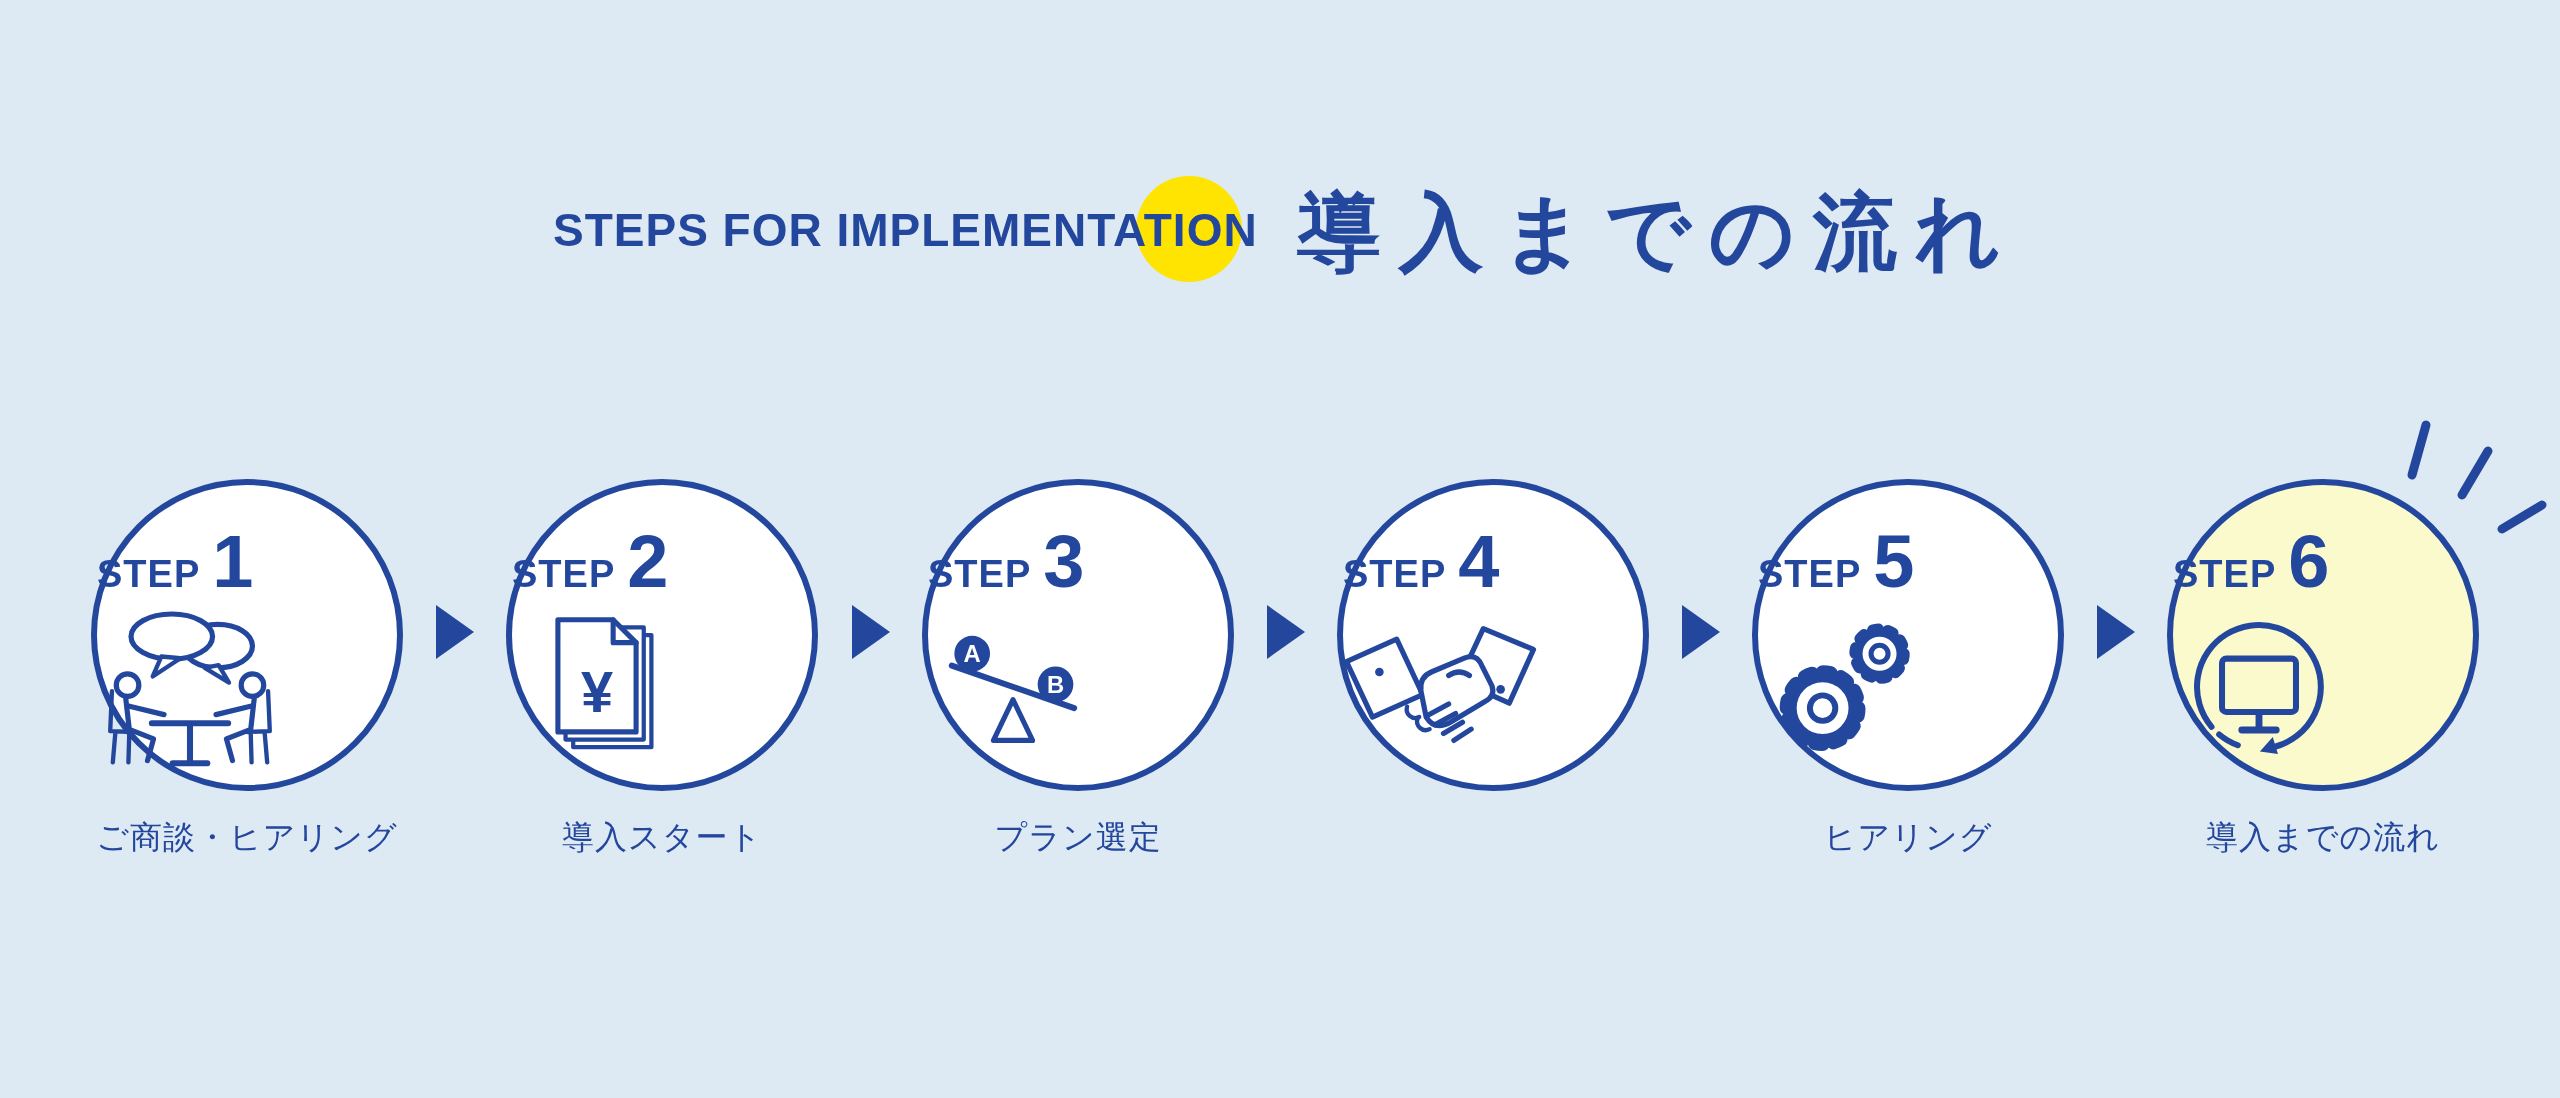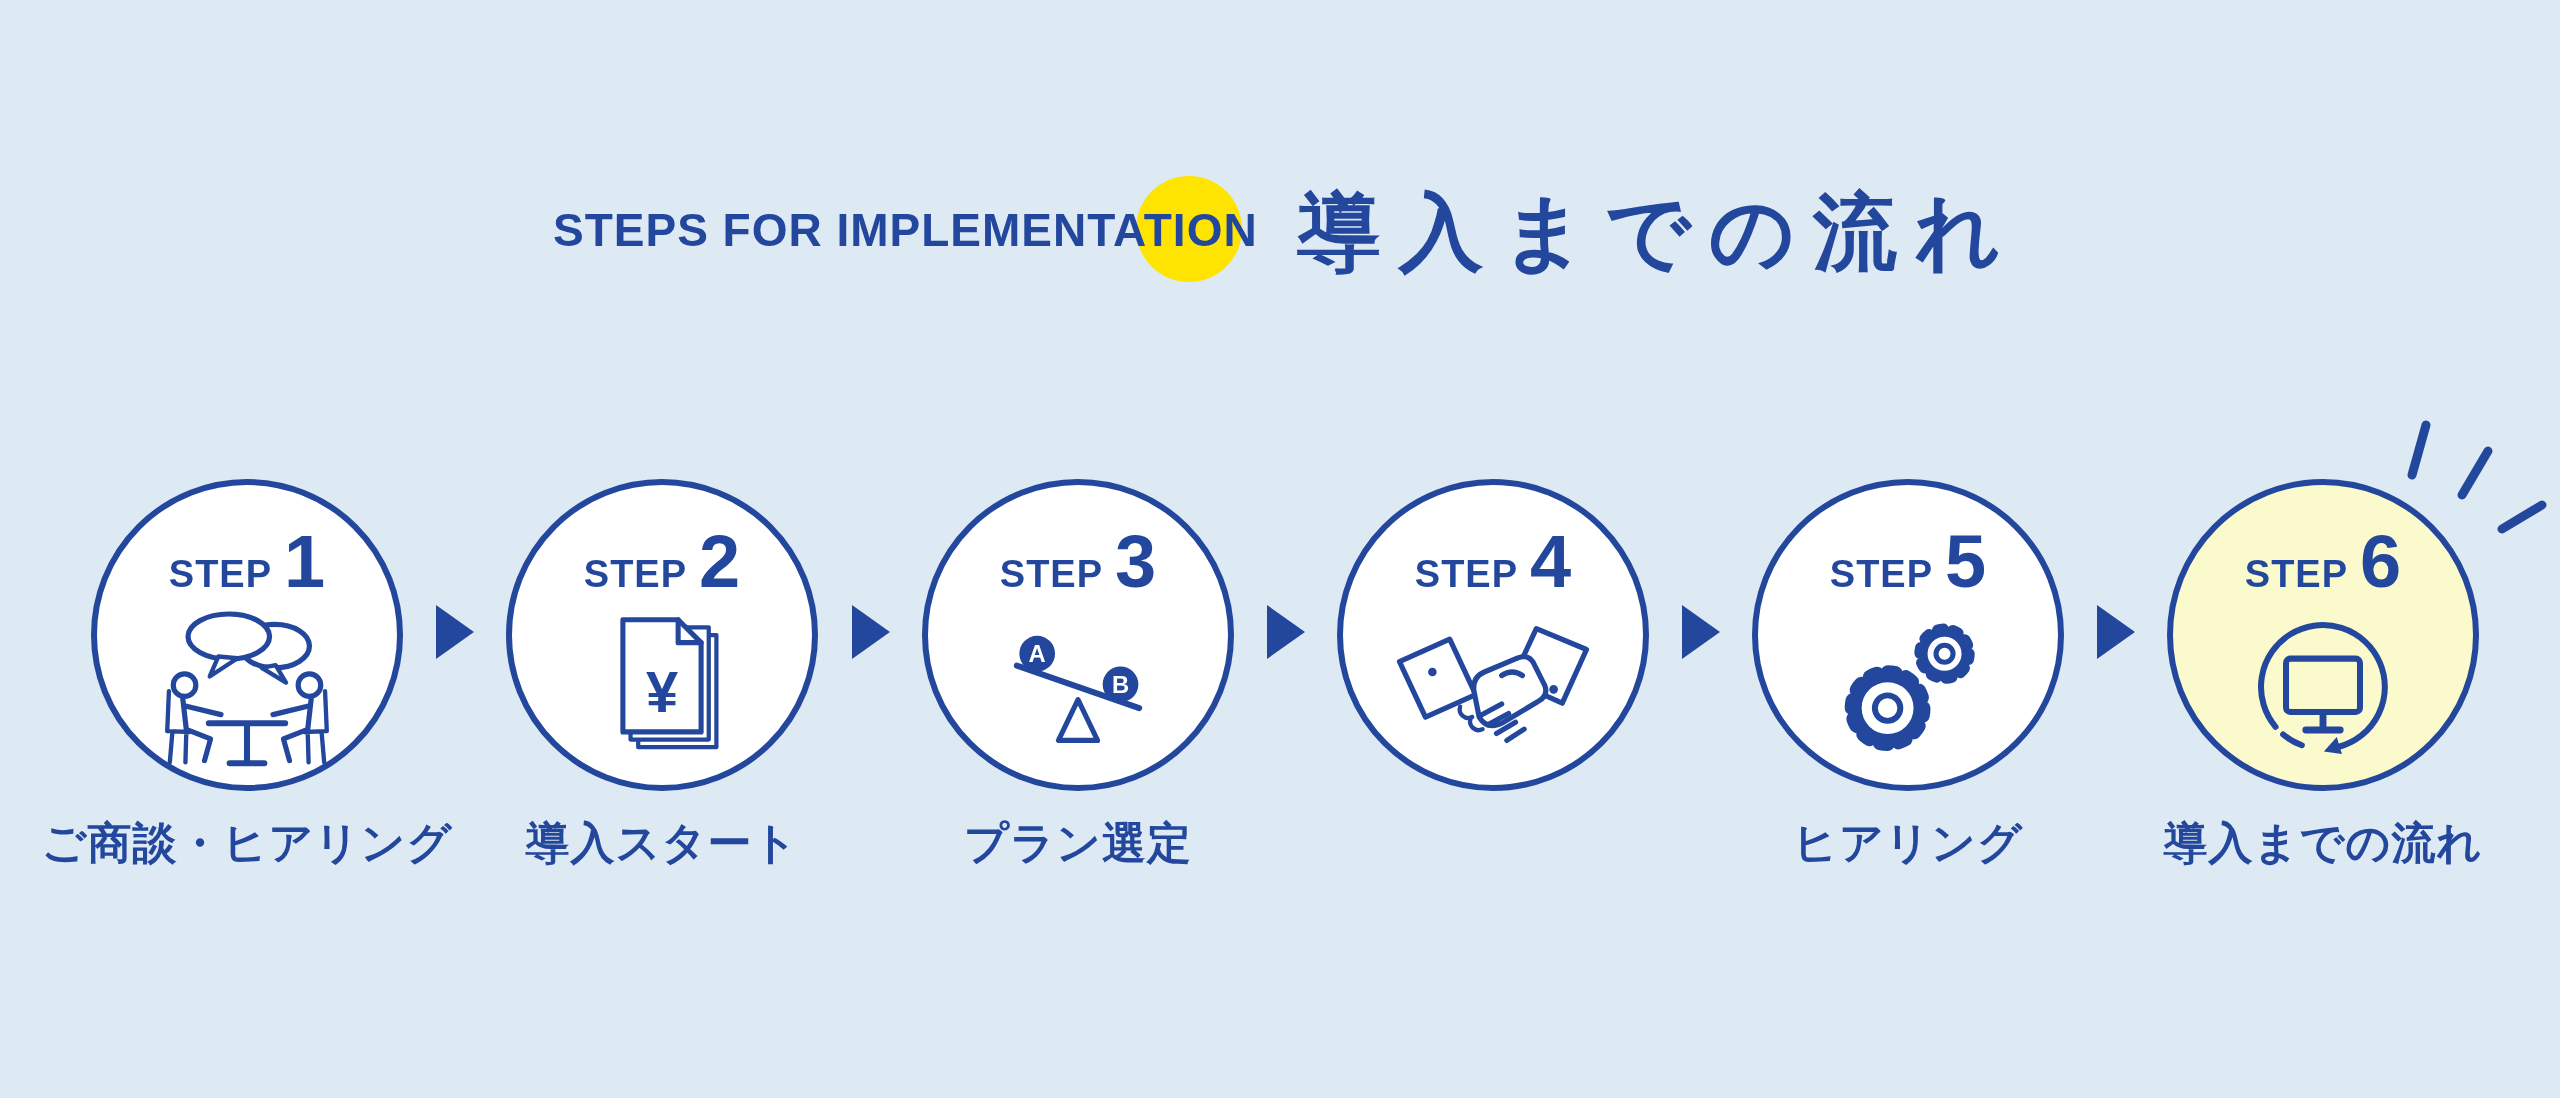--- a/index.html
+++ b/index.html
@@ -32,32 +32,32 @@
     position:absolute;left:1297px;top:188px;z-index:2;
     font-size:84px;font-weight:700;letter-spacing:18px;line-height:1.05;
     color:var(--primary);white-space:nowrap;
   }
 
   
   .step{position:absolute;top:479px;width:420px;text-align:center;}
   .step-circle{
     width:312px;height:312px;margin:0 auto;border-radius:50%;
     border:6px solid var(--primary);background:var(--circle-fill);
-    display:flex;flex-direction:column;align-items:center;
+    display:flex;flex-direction:column;
   }
   .step-circle.highlighted{background:var(--step6-fill);}
   .step-head{
     margin-top:40px;display:flex;align-items:baseline;gap:12px;
     color:var(--primary);line-height:1;
   }
   .step-word{font-size:38px;font-weight:700;letter-spacing:1px;}
   .step-num{font-size:74px;font-weight:700;}
   .step-icon{margin-top:2px;display:block;}
   .step-label{
-    margin-top:30px;font-size:44px;font-weight:700;letter-spacing:1px;
+    margin-top:30px;font-size:32px;font-weight:400;letter-spacing:1px;
     color:var(--primary);white-space:nowrap;line-height:1;
   }
 
   
   .arrow{
     position:absolute;top:605px;width:0;height:0;
     border-left:38px solid var(--primary);
     border-top:27px solid transparent;
     border-bottom:27px solid transparent;
   }

